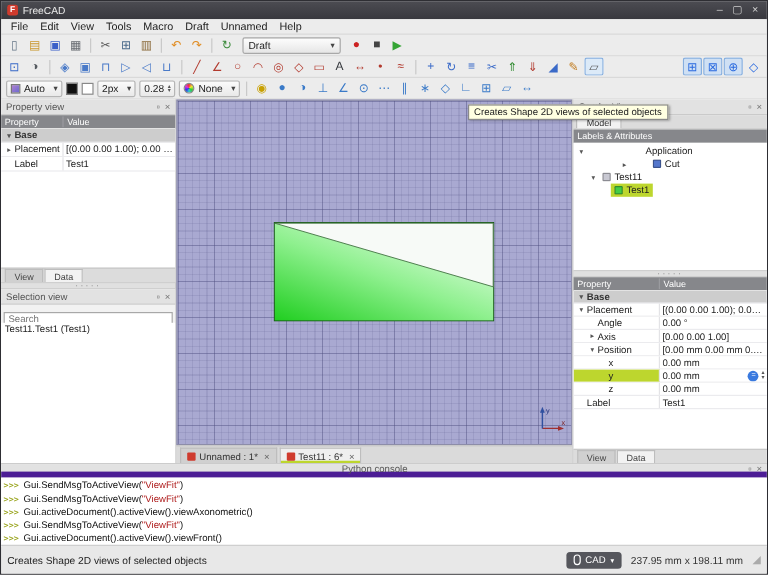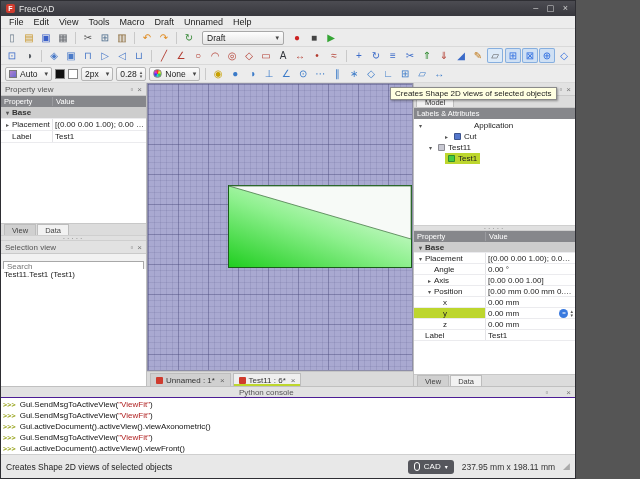--- a/index.html
+++ b/index.html
@@ -1,17 +1,17 @@
 <!DOCTYPE html>
 <html><head>
 <meta charset="utf-8">
 <style>
   *{margin:0;padding:0;box-sizing:border-box;font-family:"Liberation Sans",sans-serif;}
   html,body{width:640px;height:479px;overflow:hidden;background:#555;}
-  .window{position:relative;width:576px;height:479px;background:#ebebeb;border:1px solid #2e2e33;}
+  .window{position:relative;width:640px;height:479px;background:#ebebeb;border:1px solid #2e2e33;}
 
   
   .titlebar{position:absolute;top:0;left:0;right:0;height:15px;background:linear-gradient(#4c4c52,#38383e);display:flex;align-items:center;padding:0 5px;gap:4px;}
   .app-icon{width:9px;height:9px;background:#cf3b2e;border-radius:2px;color:#fff;font-size:7px;font-weight:bold;line-height:9px;text-align:center;flex-shrink:0;}
   .title-text{color:#e8e8e8;font-size:8.5px;}
   .win-btns{margin-left:auto;display:flex;gap:8px;padding-right:2px;}
   .win-btn{color:#cfcfcf;font-size:9px;line-height:15px;}
 
   
   .menubar{position:absolute;top:15px;left:0;right:0;height:13px;background:#ececec;border-bottom:1px solid #d7d7d7;display:flex;align-items:center;padding-left:3px;}
@@ -100,21 +100,21 @@
   .doc-tabs{position:absolute;bottom:0;left:0;right:0;height:15px;background:#dadada;display:flex;align-items:flex-end;padding-left:3px;gap:2px;border-top:1px solid #c6c6c6;}
   .doc-tab{height:13px;display:flex;align-items:center;gap:3px;padding:0 5px;font-size:8px;background:#d0d0d0;border:1px solid #bdbdbd;border-bottom:none;color:#333;white-space:nowrap;}
   .doc-tab.active{background:#efefef;box-shadow:inset 0 -2px 0 #bdd62e;}
   .doc-ico{width:7px;height:7px;background:#cf3b2e;border-radius:1px;flex-shrink:0;}
   .tab-close{font-size:8px;color:#666;margin-left:2px;}
 
   .tooltip{position:absolute;left:389px;top:4px;background:#ffffe1;border:1px solid #8a8a8a;font-size:8px;color:#222;padding:1px 4px;box-shadow:1px 1px 2px rgba(0,0,0,.35);z-index:50;white-space:nowrap;}
 
   
   .console{position:absolute;top:385px;left:0;right:0;height:70px;background:#fff;border-top:1px solid #c0c0c0;}
-  .console-header{height:11px;background:#e2e2e2;display:flex;align-items:center;padding:0 4px;border-bottom:1px solid #4c1d95;gap:18px;}
+  .console-header{height:11px;background:#e2e2e2;display:flex;align-items:center;padding:0 4px;border-bottom:5px solid #4c1d95;gap:4px;}
   .console-title{flex:1;text-align:center;font-size:8px;color:#555;}
   .console-body{position:absolute;top:11px;bottom:0;left:0;right:0;overflow:hidden;padding:1px 2px;background:#fff;}
   .console-line{font-family:"DejaVu Sans Mono",monospace;font-size:8px;height:11px;display:flex;align-items:center;white-space:pre;}
   .prompt{color:#9aa51f;font-weight:bold;font-size:7px;margin-right:4px;font-family:"DejaVu Sans Mono",monospace;}
   .seg-code{color:#111;}
   .seg-str{color:#b02020;}
 
   
   .statusbar{position:absolute;bottom:0;left:0;right:0;height:24px;background:#e8e8e8;border-top:1px solid #cfcfcf;display:flex;align-items:center;padding:0 5px;gap:8px;}
   .status-msg{font-size:8.5px;color:#222;flex:1;white-space:nowrap;overflow:hidden;}
@@ -365,21 +365,21 @@
         <span class="cv-tab">Model</span>
       </div>
       <div class="la-header">Labels &amp; Attributes</div>
       <div class="tree" id="tree">
           <div class="tree-row" style="padding-left: 2px; gap: 46px;">
             <span class="expander">▾</span>
             <span class="tree-sel">
               <span class="tree-label">Application</span>
             </span>
           </div>
-          <div class="tree-row" style="padding-left: 28px;">
+          <div class="tree-row" style="padding-left: 38px; gap: 16px;">
             <span class="expander">▸</span>
             <span class="tree-sel">
               <span class="tree-icon" style="background: rgb(85, 119, 204);"></span>
               <span class="tree-label">Cut</span>
             </span>
           </div>
           <div class="tree-row" style="padding-left: 12px;">
             <span class="expander">▾</span>
             <span class="tree-sel">
               <span class="tree-icon" style="background: rgb(200, 200, 210);"></span>

